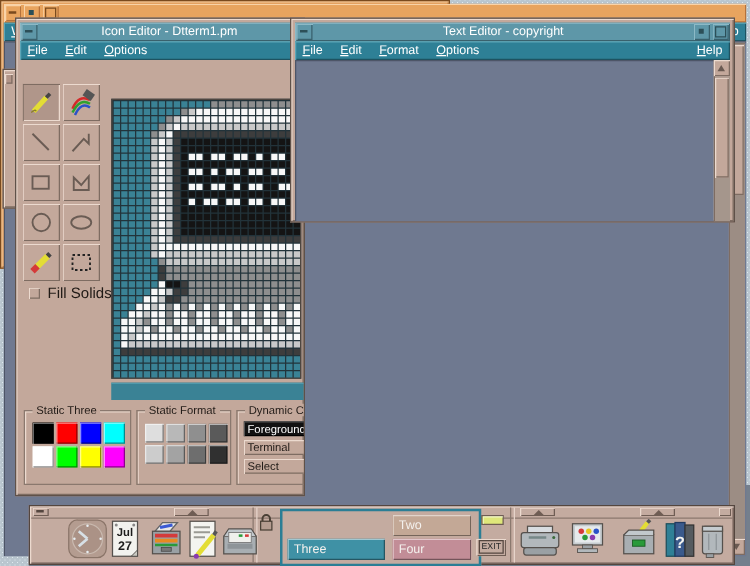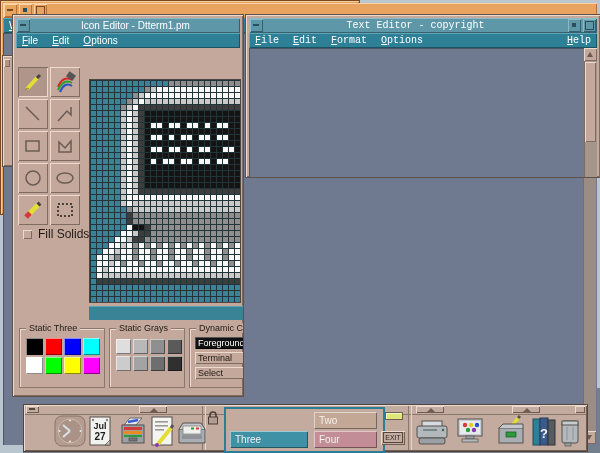--- a/index.html
+++ b/index.html
@@ -55,21 +55,21 @@
   .cgroup{position:absolute;top:313px;height:58px;border:1px solid #8a786e;
      box-shadow:1px 1px 0 #ecdacf inset;font-size:9px;color:#201a16;}
   .cgroup .glabel{position:absolute;top:-6px;left:6px;background:#c3a89b;padding:0 3px;white-space:nowrap;}
   .swgrid{position:absolute;left:6px;top:9px;display:grid;gap:2px;}
   .sw{box-shadow:inset 1px 1px 0 rgba(255,255,255,.55),inset -1px -1px 0 rgba(0,0,0,.45);}
   .dynbtn{position:absolute;left:5px;width:52px;height:12px;font-size:9px;line-height:12px;padding-left:3px;
      background:#c3a89b;box-shadow:inset 1px 1px 0 #ecdacf,inset -1px -1px 0 #7e6c62;color:#201a16;box-sizing:border-box;}
   .dynbtn.fg{background:#111;color:#fff;box-shadow:inset 1px 1px 0 #555,inset -1px -1px 0 #000;}
 
   
-  .text-editor{left:245px;top:14px;width:354px;height:162px;z-index:3;font-family:Liberation Mono, monospace;}
+  .text-editor{left:232px;top:14px;width:354px;height:162px;z-index:3;}
   .text-editor .content{left:3px;right:16px;top:33px;bottom:0;}
   .vscroll{position:absolute;right:3px;top:33px;bottom:0;width:13px;background:#a5968c;
      box-shadow:inset 1px 1px 0 #7e6c62;}
   .sbtn{position:absolute;left:0;width:13px;height:13px;background:#c3a89b;
      box-shadow:inset 1px 1px 0 #ecdacf,inset -1px -1px 0 #7e6c62;}
   .sbtn .tri{position:absolute;left:3px;top:4px;width:0;height:0;border-left:3.5px solid transparent;border-right:3.5px solid transparent;}
   .sbtn.up .tri{border-bottom:5px solid #6a5a52;}
   .sbtn.down .tri{border-top:5px solid #6a5a52;}
   .sthumb{position:absolute;left:1px;width:11px;background:#c3a89b;
      box-shadow:inset 1px 1px 0 #ecdacf,inset -1px -1px 0 #7e6c62;}
@@ -252,21 +252,21 @@
           <div class="sw" style="background: rgb(255, 0, 0);"></div>
           <div class="sw" style="background: rgb(0, 0, 255);"></div>
           <div class="sw" style="background: rgb(0, 255, 255);"></div>
           <div class="sw" style="background: rgb(255, 255, 255);"></div>
           <div class="sw" style="background: rgb(0, 255, 0);"></div>
           <div class="sw" style="background: rgb(255, 255, 0);"></div>
           <div class="sw" style="background: rgb(255, 0, 255);"></div>
         </div>
     </div>
     <div class="cgroup" style="left:96px;width:74px;">
-      <span class="glabel">Static Grays</span>
+      <span class="glabel">Static Format</span>
       <div class="swgrid" id="static-grays-grid" style="grid-template-columns:repeat(4,15px);grid-auto-rows:15px;top:10px;">
           <div class="sw" style="background: rgb(222, 222, 222);"></div>
           <div class="sw" style="background: rgb(184, 184, 184);"></div>
           <div class="sw" style="background: rgb(143, 143, 143);"></div>
           <div class="sw" style="background: rgb(90, 90, 90);"></div>
           <div class="sw" style="background: rgb(204, 204, 204);"></div>
           <div class="sw" style="background: rgb(163, 163, 163);"></div>
           <div class="sw" style="background: rgb(110, 110, 110);"></div>
           <div class="sw" style="background: rgb(48, 48, 48);"></div>
         </div>

